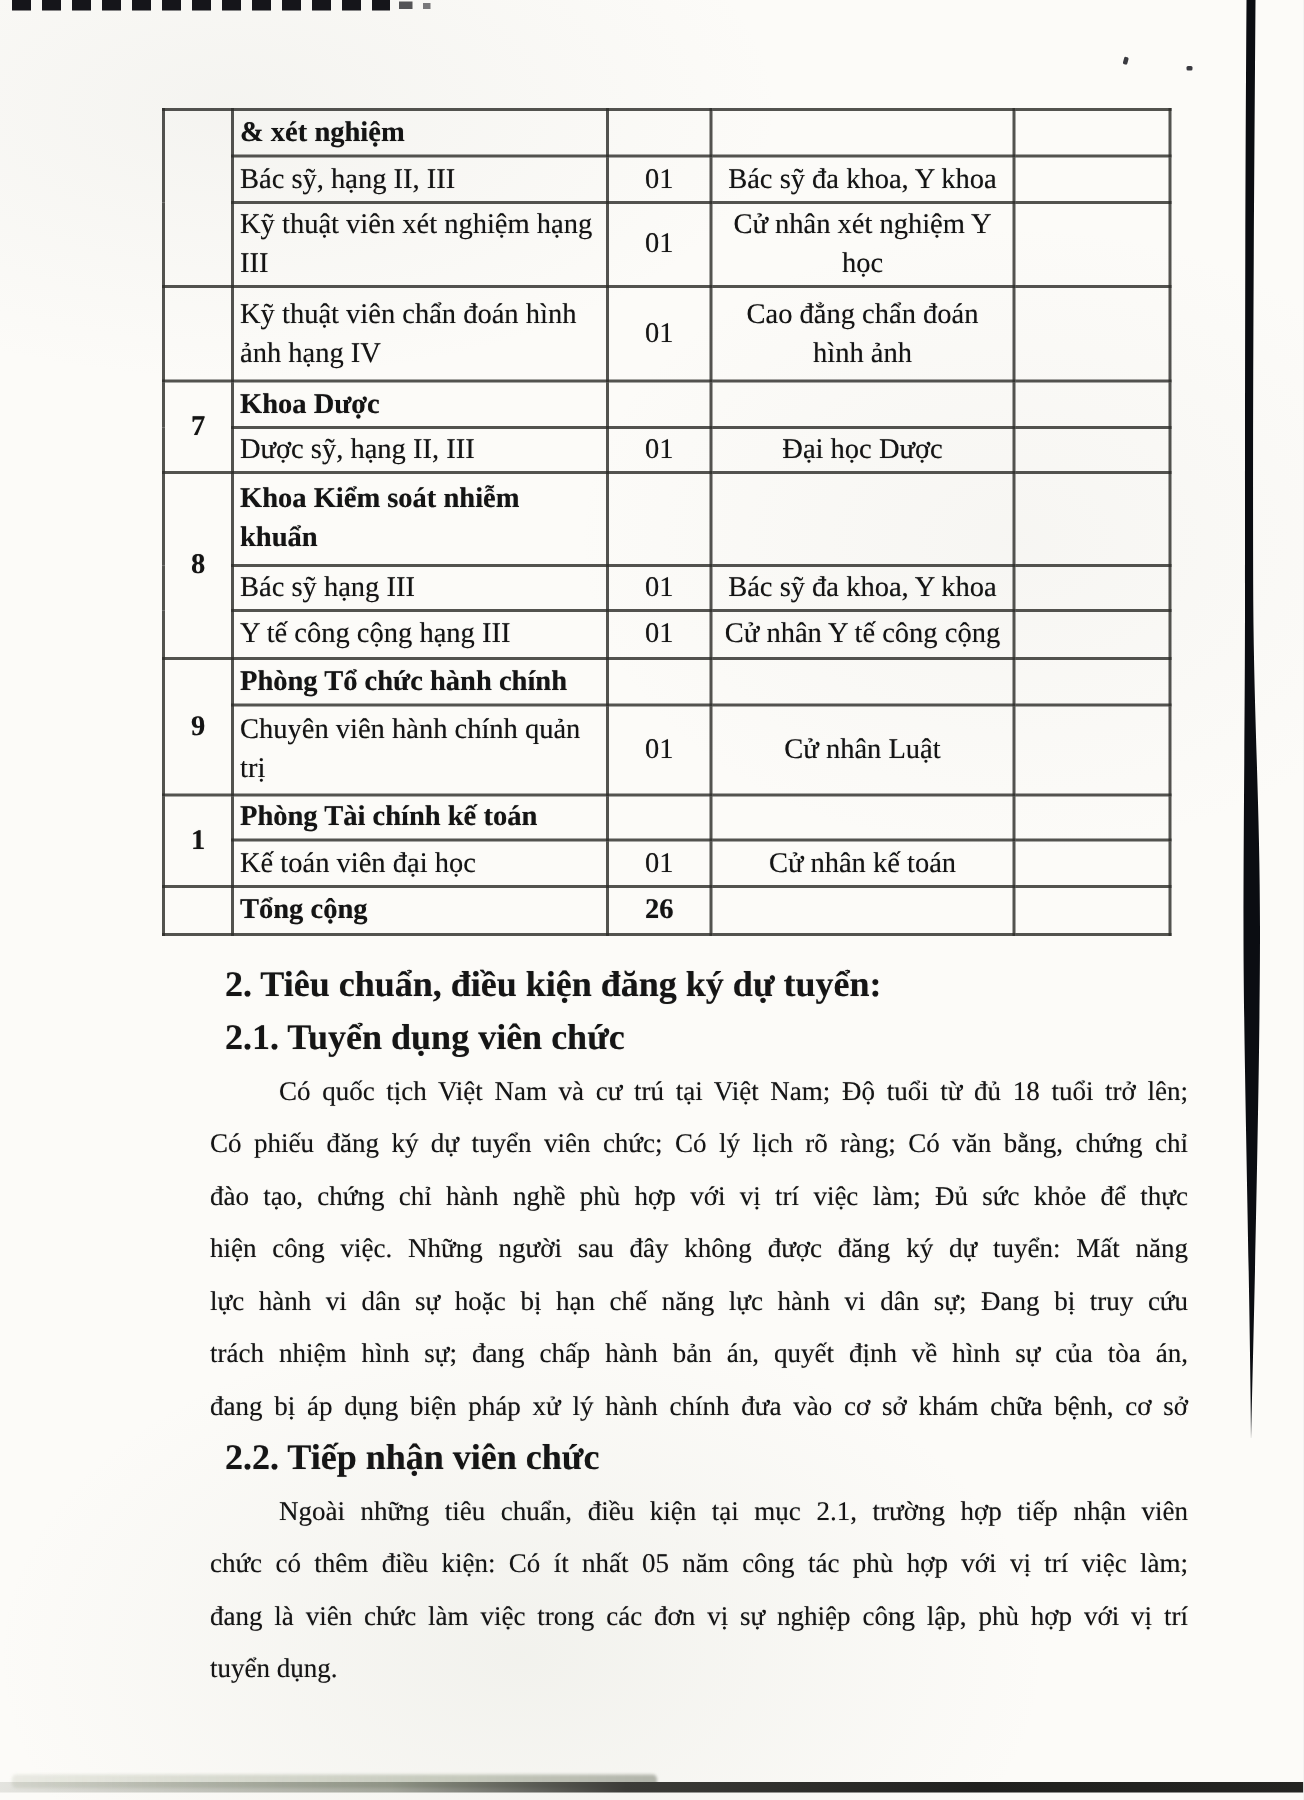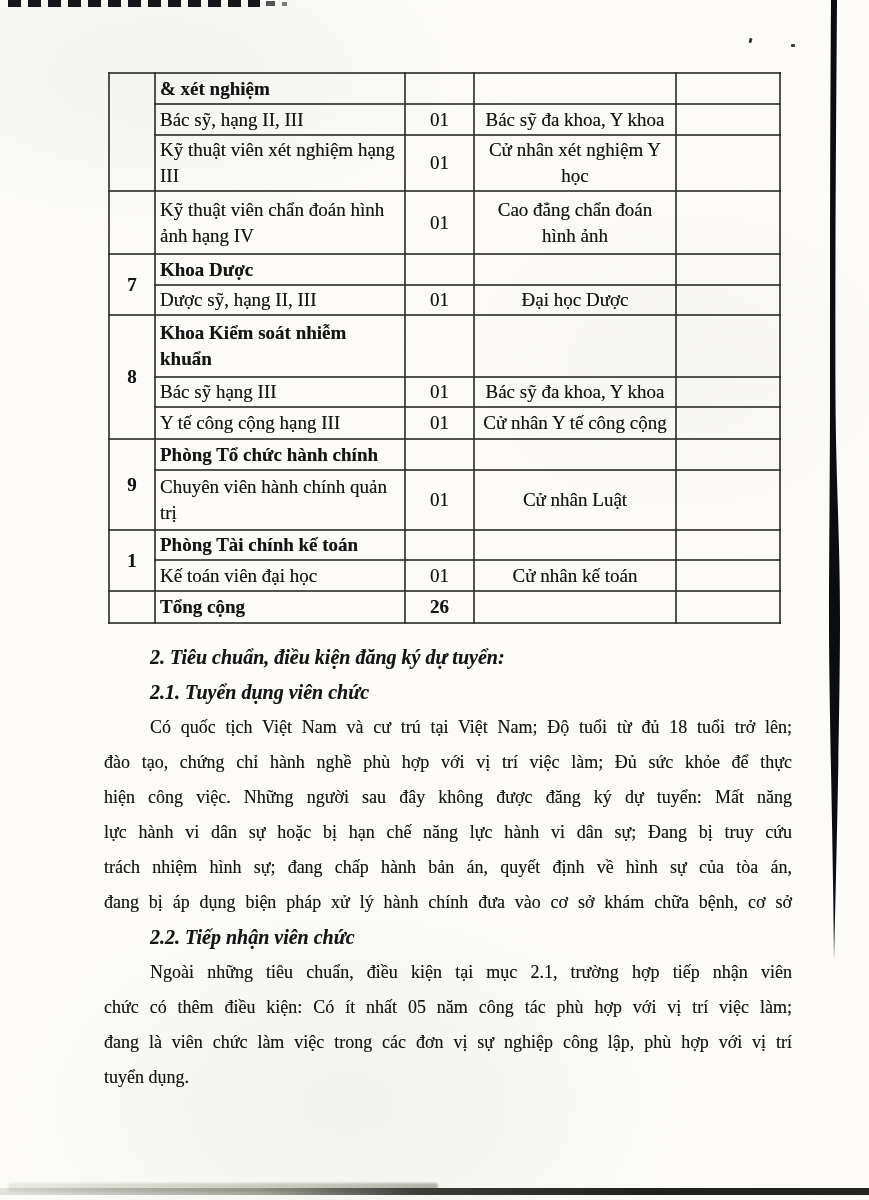--- a/index.html
+++ b/index.html
@@ -46,24 +46,24 @@
   td.c-num{width:36px;text-align:center;font-weight:bold;}
   td.c-pos{width:240px;text-align:left;padding-left:8px;}
   td.c-qty{width:59px;text-align:center;}
   td.c-req{width:192px;text-align:center;}
   td.c-note{width:94px;}
   .b{font-weight:bold;}
   tr.h31{height:31px;} tr.h30{height:30px;} tr.h52{height:52px;} tr.h63{height:63px;}
   tr.h62{height:62px;} tr.h28{height:28px;} tr.h32{height:32px;} tr.h60{height:60px;margin-top:40px;} tr.h29{height:29px;}
   
   .textblock{position:absolute;left:104px;top:640px;width:688px;color:#151515;text-shadow:0 0 .5px rgba(25,25,25,.5);}
-  .tline{height:35px;line-height:35px;font-size:18px;text-align:justify;text-align-last:justify;white-space:nowrap;}
+  .tline{height:35px;line-height:35px;font-size:18px;text-align:justify;text-align-last:justify;white-space:nowrap;margin-left:36px;}
   .tline.first{padding-left:46px;}
   .tline.last{text-align-last:left;}
-  .thead{height:35px;line-height:35px;font-size:20px;font-weight:bold;padding-left:46px;font-style:italic;}
+  .thead{height:35px;line-height:35px;font-size:24px;font-weight:bold;padding-left:46px;}
 </style>
 </head>
 <body>
 
 <div class="page">
 
   <div class="top-dashes"></div>
   <div class="dash-dot1"></div>
   <div class="dash-dot2"></div>
   <div class="speck1"></div>
@@ -168,20 +168,21 @@
         <td class="c-note"></td>
       </tr>
     </tbody>
   </table>
 
   <div class="textblock">
     <div class="thead">2. Tiêu chuẩn, điều kiện đăng ký dự tuyển:</div>
     <div class="thead">2.1. Tuyển dụng viên chức</div>
 
     <div class="tline first">Có quốc tịch Việt Nam và cư trú tại Việt Nam; Độ tuổi từ đủ 18 tuổi trở lên;</div>
+    <div class="tline">Có phiếu đăng ký dự tuyển viên chức; Có lý lịch rõ ràng; Có văn bằng, chứng chỉ</div>
     <div class="tline">đào tạo, chứng chỉ hành nghề phù hợp với vị trí việc làm; Đủ sức khỏe để thực</div>
     <div class="tline">hiện công việc. Những người sau đây không được đăng ký dự tuyển: Mất năng</div>
     <div class="tline">lực hành vi dân sự hoặc bị hạn chế năng lực hành vi dân sự; Đang bị truy cứu</div>
     <div class="tline">trách nhiệm hình sự; đang chấp hành bản án, quyết định về hình sự của tòa án,</div>
     <div class="tline">đang bị áp dụng biện pháp xử lý hành chính đưa vào cơ sở khám chữa bệnh, cơ sở</div>
 
     <div class="thead">2.2. Tiếp nhận viên chức</div>
 
     <div class="tline first">Ngoài những tiêu chuẩn, điều kiện tại mục 2.1, trường hợp tiếp nhận viên</div>
     <div class="tline">chức có thêm điều kiện: Có ít nhất 05 năm công tác phù hợp với vị trí việc làm;</div>

